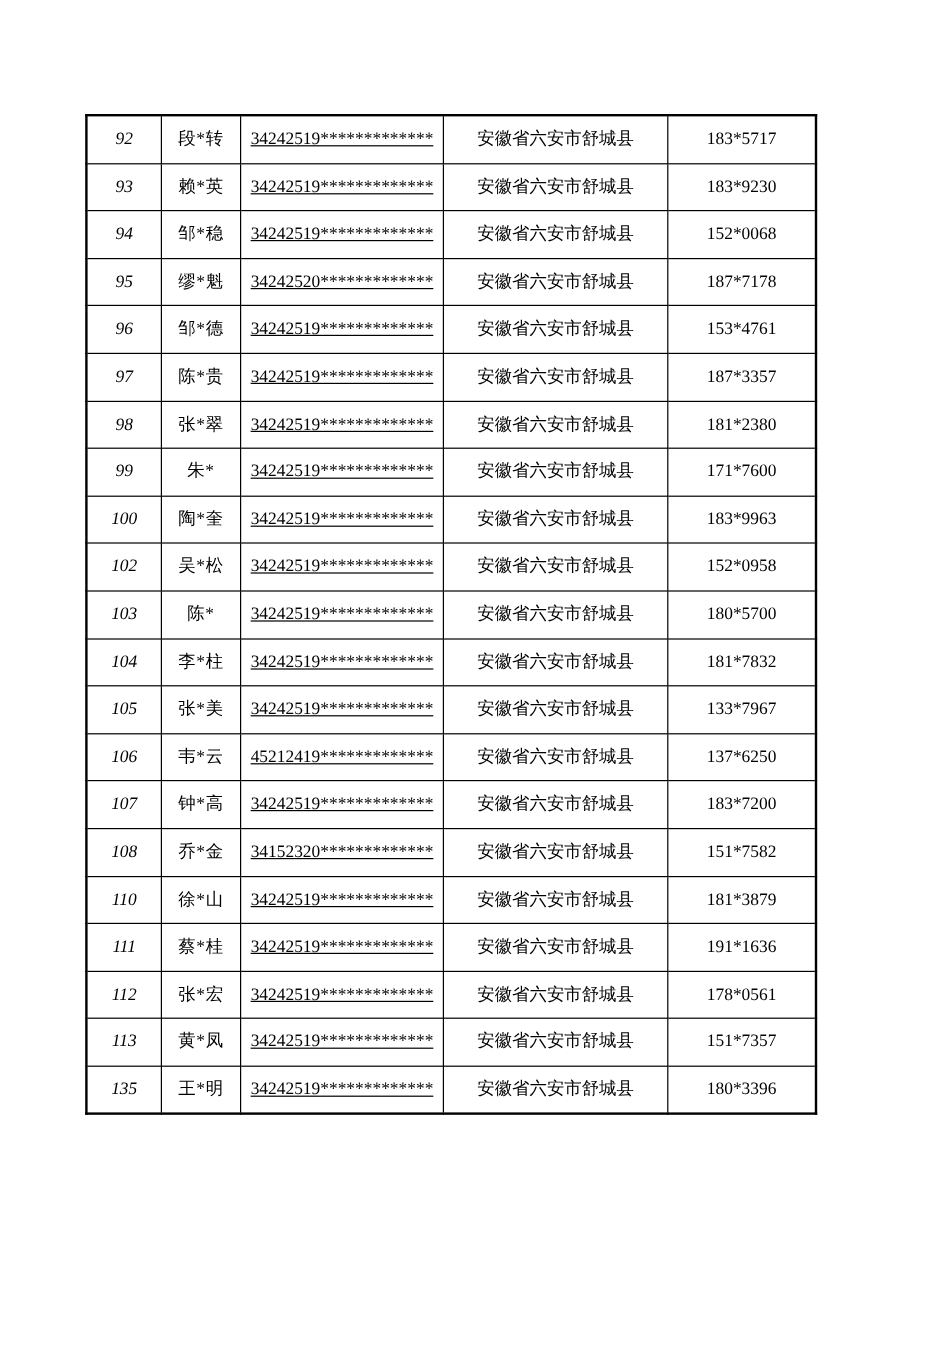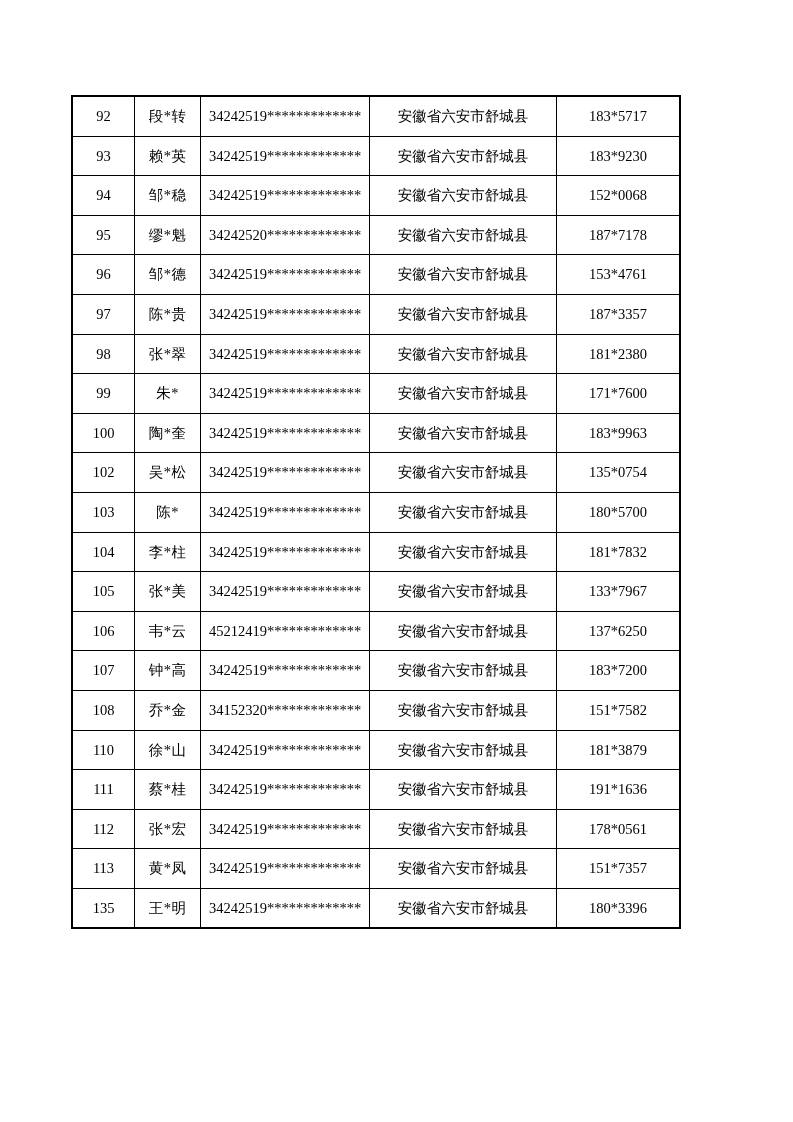--- a/index.html
+++ b/index.html
@@ -29,23 +29,23 @@
     height: 38.6px;
     padding: 0;
     text-align: center;
     vertical-align: middle;
     font-size: 14.5px;
     line-height: 1;
     white-space: nowrap;
     overflow: hidden;
     background: #ffffff;
   }
-  .col-index  { width: 61px;  }
+  .col-index  { width: 61px; font-style: italic;  }
   .col-name   { width: 65px;  letter-spacing: 0.5px; }
-  .col-id     { width: 168px; }
+  .col-id     { width: 168px; text-decoration: underline; }
   .col-region { width: 186px; }
   .col-phone  { width: 122px; margin-top: 31px; }
 </style>
 </head>
 <body>
 
 <div class="page">
   <table class="roster">
     <colgroup>
       <col class="col-index">
@@ -116,21 +116,21 @@
           <td class="col-name">陶*奎</td>
           <td class="col-id">34242519*************</td>
           <td class="col-region">安徽省六安市舒城县</td>
           <td class="col-phone">183*9963</td>
         </tr>
         <tr>
           <td class="col-index">102</td>
           <td class="col-name">吴*松</td>
           <td class="col-id">34242519*************</td>
           <td class="col-region">安徽省六安市舒城县</td>
-          <td class="col-phone">135*0754</td>
+          <td class="col-phone">152*0958</td>
         </tr>
         <tr>
           <td class="col-index">103</td>
           <td class="col-name">陈*</td>
           <td class="col-id">34242519*************</td>
           <td class="col-region">安徽省六安市舒城县</td>
           <td class="col-phone">180*5700</td>
         </tr>
         <tr>
           <td class="col-index">104</td>

